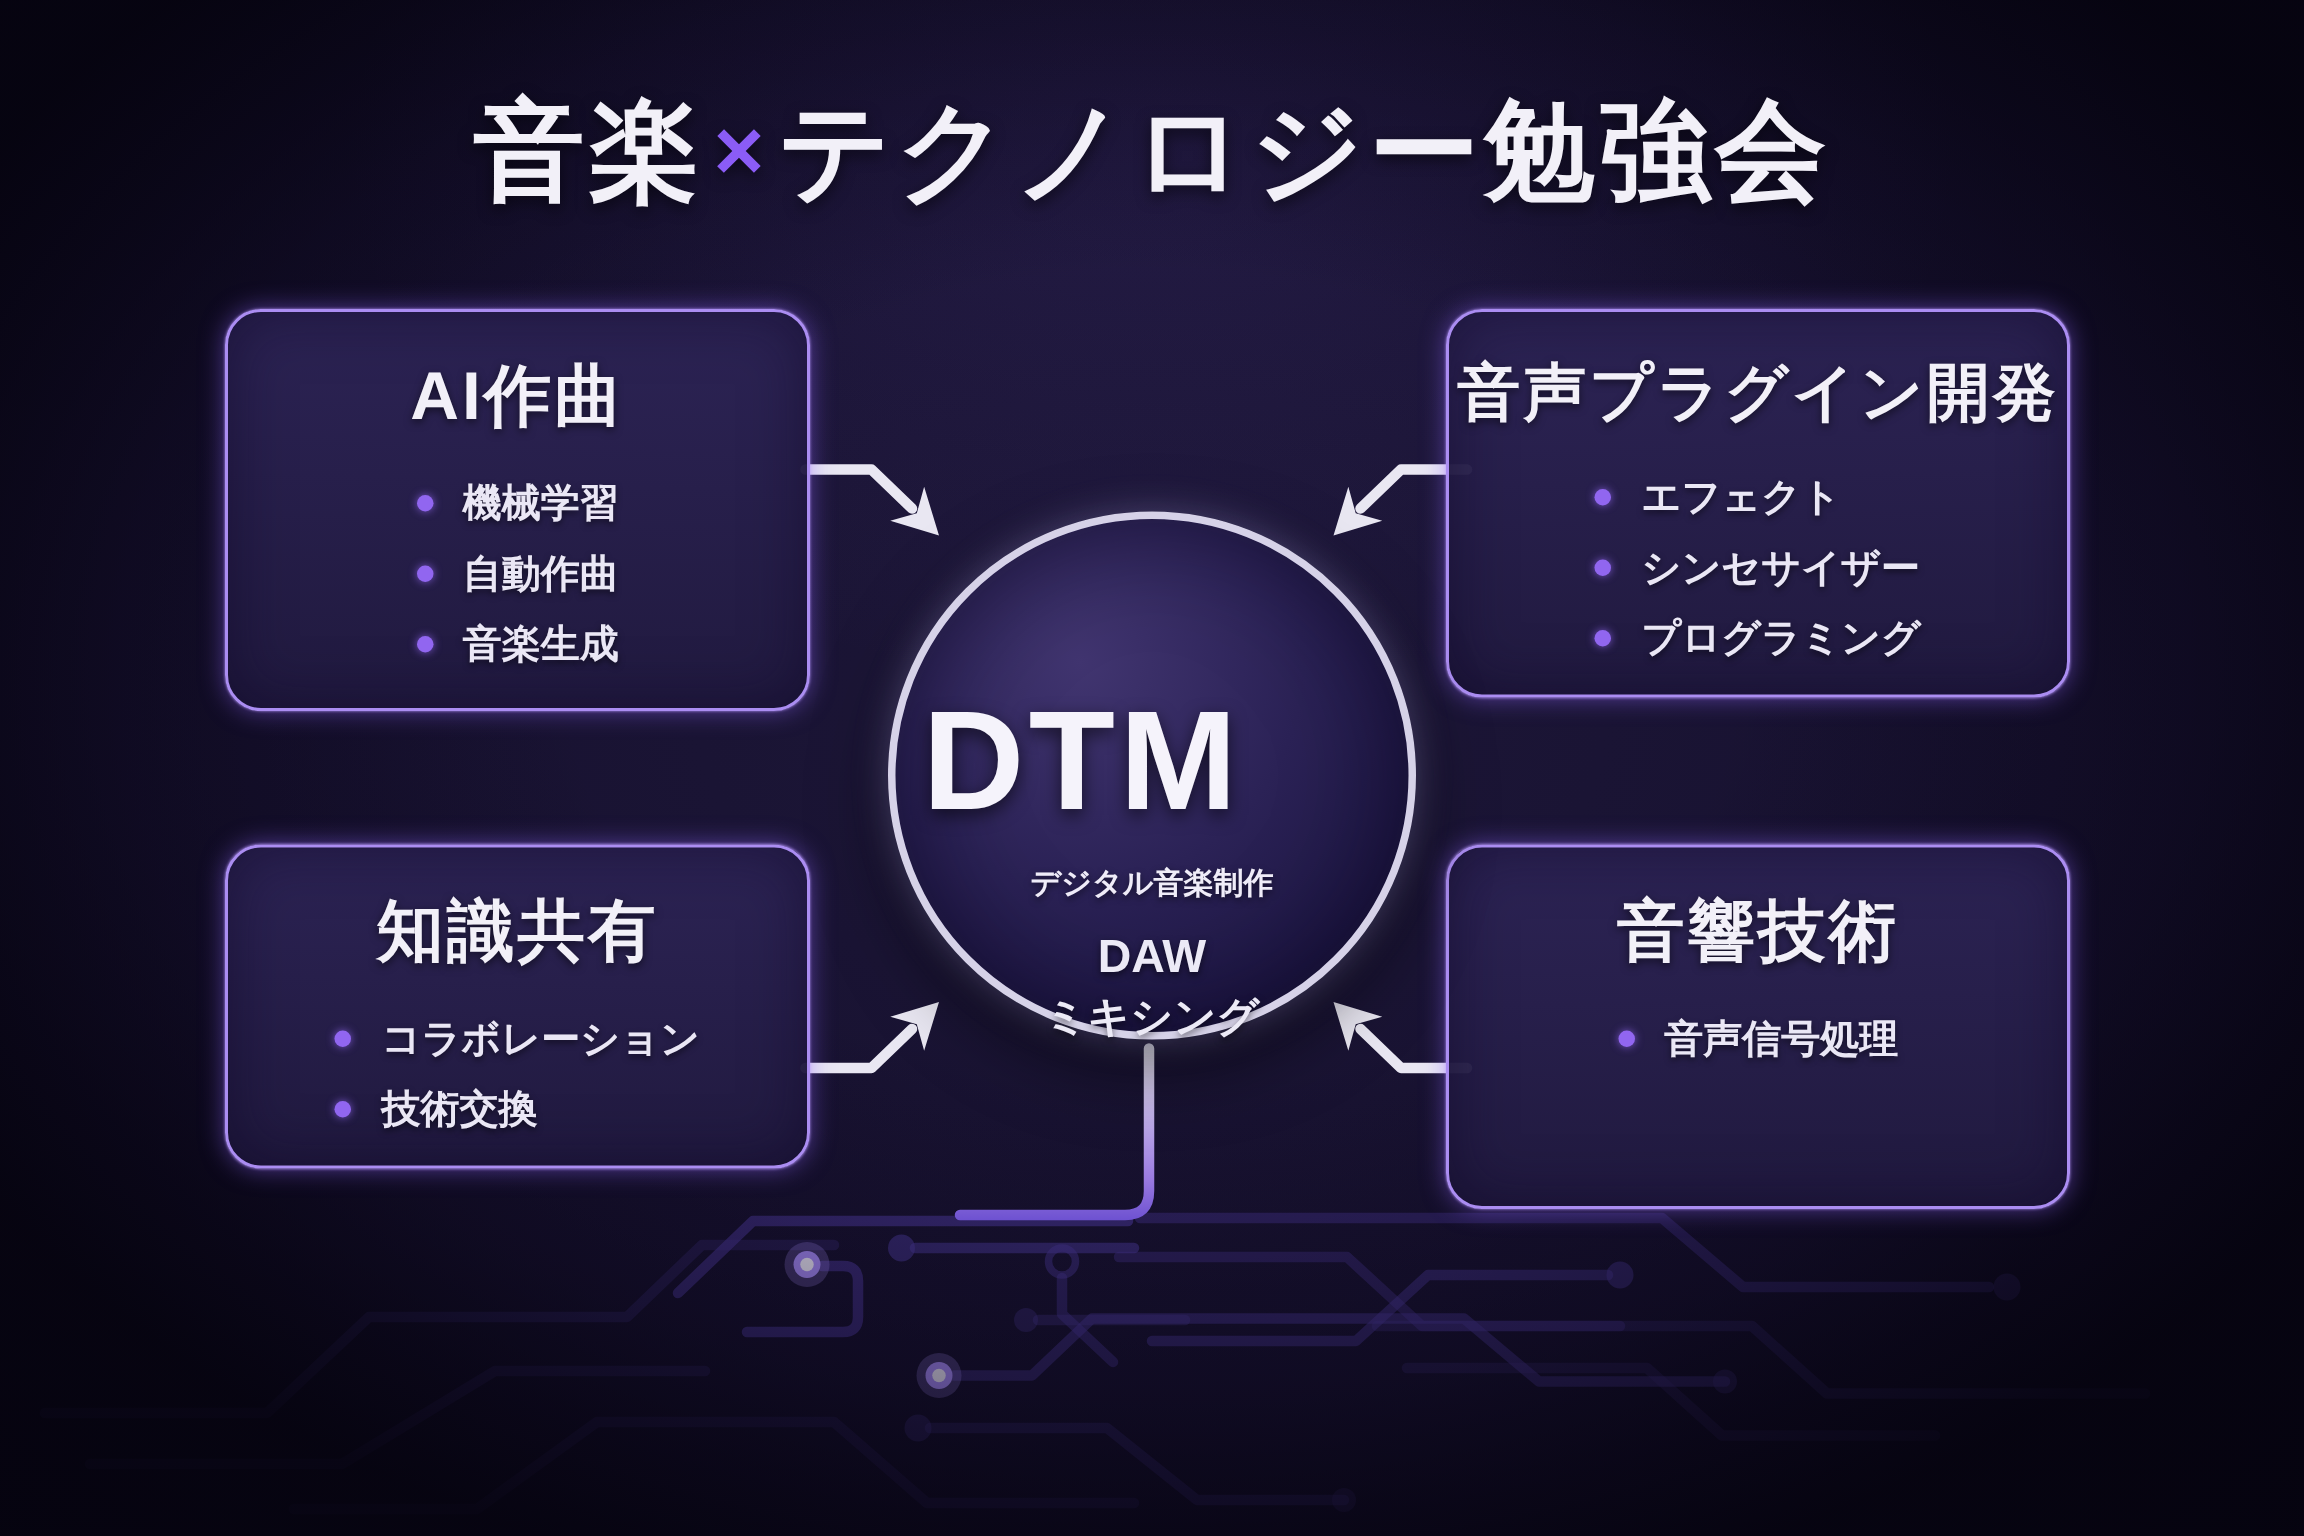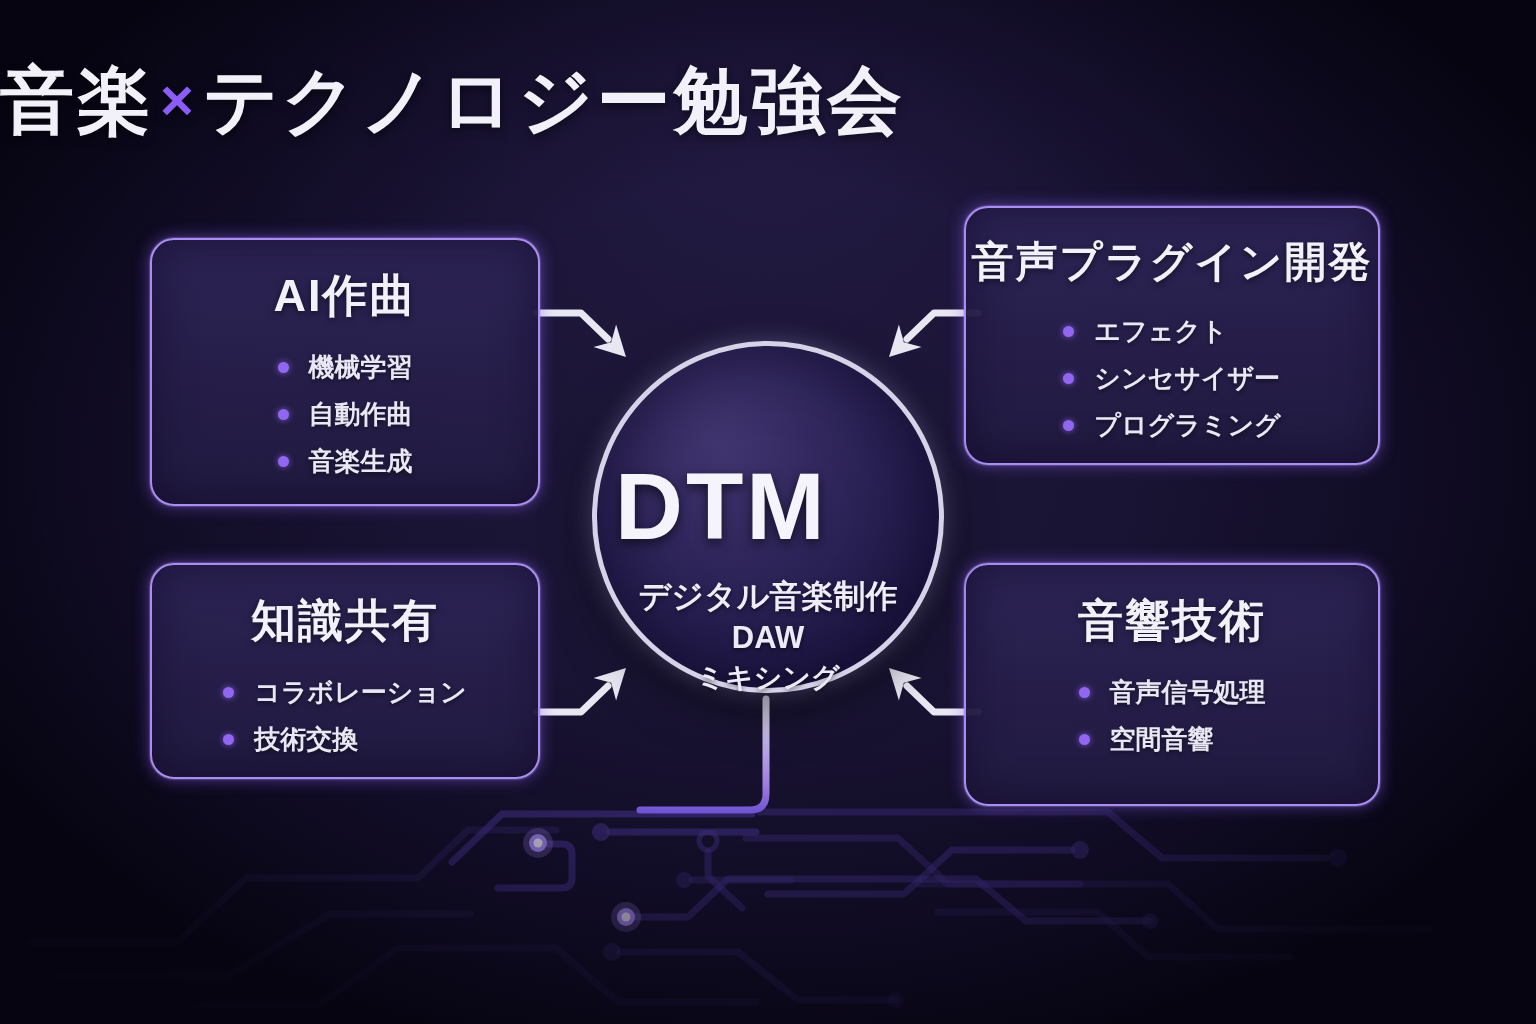--- a/index.html
+++ b/index.html
@@ -17,40 +17,41 @@
   .vignette{
     pointer-events:none;z-index:2;
     background:radial-gradient(ellipse 920px 640px at 50% 44%, rgba(0,0,0,0) 42%, rgba(8,5,20,0.45) 75%, rgba(5,3,14,0.88) 100%);
   }
   .circuit-layer{z-index:1;}
   .arrow-layer{z-index:3;pointer-events:none;}
   .content{z-index:4;}
 
   .main-title{
     position:absolute;top:52px;left:0;width:100%;
+    text-align:center;
     font-size:74px;font-weight:900;letter-spacing:3px;
     text-shadow:0 3px 10px rgba(0,0,0,0.55);
     white-space:nowrap;
   }
   .main-title .x-sep{
     font-size:58px;font-weight:900;
     position:relative;top:-6px;
     padding:0 6px;
   }
 
   .info-box{
     position:absolute;
     border:2.5px solid #ab8df2;
     border-radius:24px;
     background:linear-gradient(180deg, rgba(45,36,86,0.95) 0%, rgba(33,26,64,0.95) 100%);
     box-shadow:0 0 16px rgba(146,104,255,0.5), 0 0 2px rgba(200,170,255,0.9), inset 0 0 40px rgba(14,8,36,0.55);
     box-sizing:border-box;
     text-align:center;
   }
-  .box-tl{left:150px;top:206px;width:390px;height:268px;margin-top:32px;}
+  .box-tl{left:150px;top:206px;width:390px;height:268px;}
   .box-tr{left:964px;top:206px;width:416px;height:259px;}
   .box-bl{left:150px;top:563px;width:390px;height:216px;}
   .box-br{left:964px;top:563px;width:416px;height:243px;}
 
   .box-title{
     margin-top:26px;
     font-size:45px;font-weight:900;letter-spacing:2px;
     text-shadow:0 2px 6px rgba(0,0,0,0.55);
   }
   .bullets{
@@ -79,21 +80,21 @@
     box-shadow:0 0 24px rgba(190,180,255,0.30), 0 18px 48px rgba(0,0,0,0.55), inset 0 0 70px rgba(8,4,26,0.55);
     box-sizing:border-box;
   }
   .dtm-acronym{
     position:absolute;top:114px;left:18px;width:100%;
     font-size:94px;font-weight:900;line-height:1;letter-spacing:3px;
     color:#f5f3fb;text-shadow:0 4px 12px rgba(0,0,0,0.6);
   }
   .dtm-line1{
     position:absolute;top:229px;left:0;width:100%;text-align:center;
-    font-size:32px;font-weight:bold;color:#efecf8;
+    font-size:20px;font-weight:bold;color:#efecf8;
     text-shadow:0 2px 5px rgba(0,0,0,0.55);white-space:nowrap;
   }
   .dtm-line2{
     position:absolute;top:274px;left:0;width:100%;text-align:center;
     font-size:31px;font-weight:600;color:#eceaf6;
     text-shadow:0 2px 5px rgba(0,0,0,0.55);
   }
   .dtm-line3{
     position:absolute;top:313px;left:0;width:100%;text-align:center;
     font-size:28px;font-weight:600;color:#eceaf6;
@@ -225,24 +226,20 @@
       </div>
     </div>
 
     <div class="info-box box-br">
       <div class="box-title">音響技術</div>
       <div class="bullets">
         <div class="bullet-row">
           <span class="bullet-dot"></span>
           <span>音声信号処理</span>
         </div>
-        <div class="bullet-row">
-          <span class="bullet-dot"></span>
-          <span>空間音響</span>
-        </div>
       </div>
     </div>
 
     <div class="center-circle">
       <div class="dtm-acronym">DTM</div>
       <div class="dtm-line1">デジタル音楽制作</div>
       <div class="dtm-line2">DAW</div>
       <div class="dtm-line3">ミキシング</div>
     </div>
 

